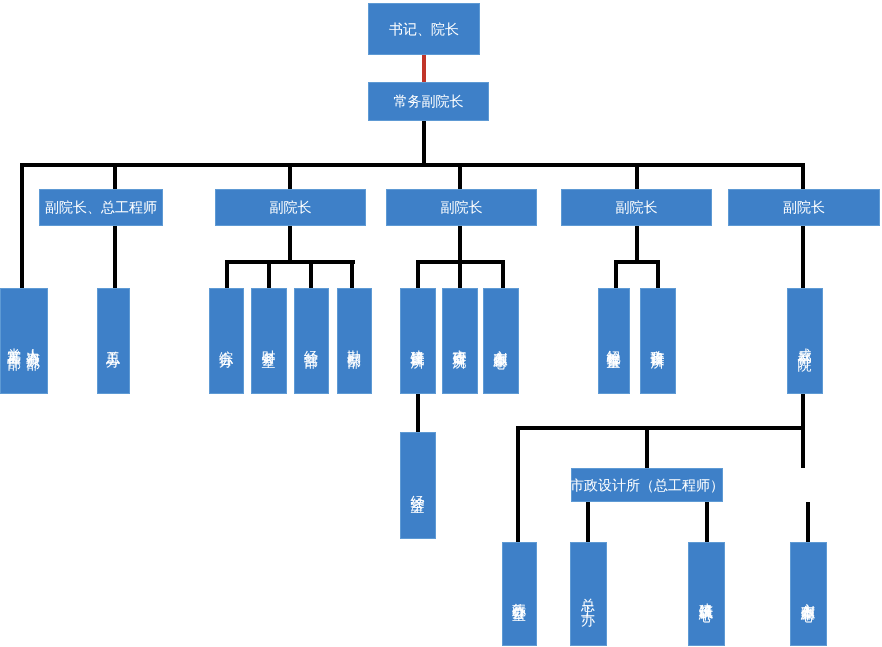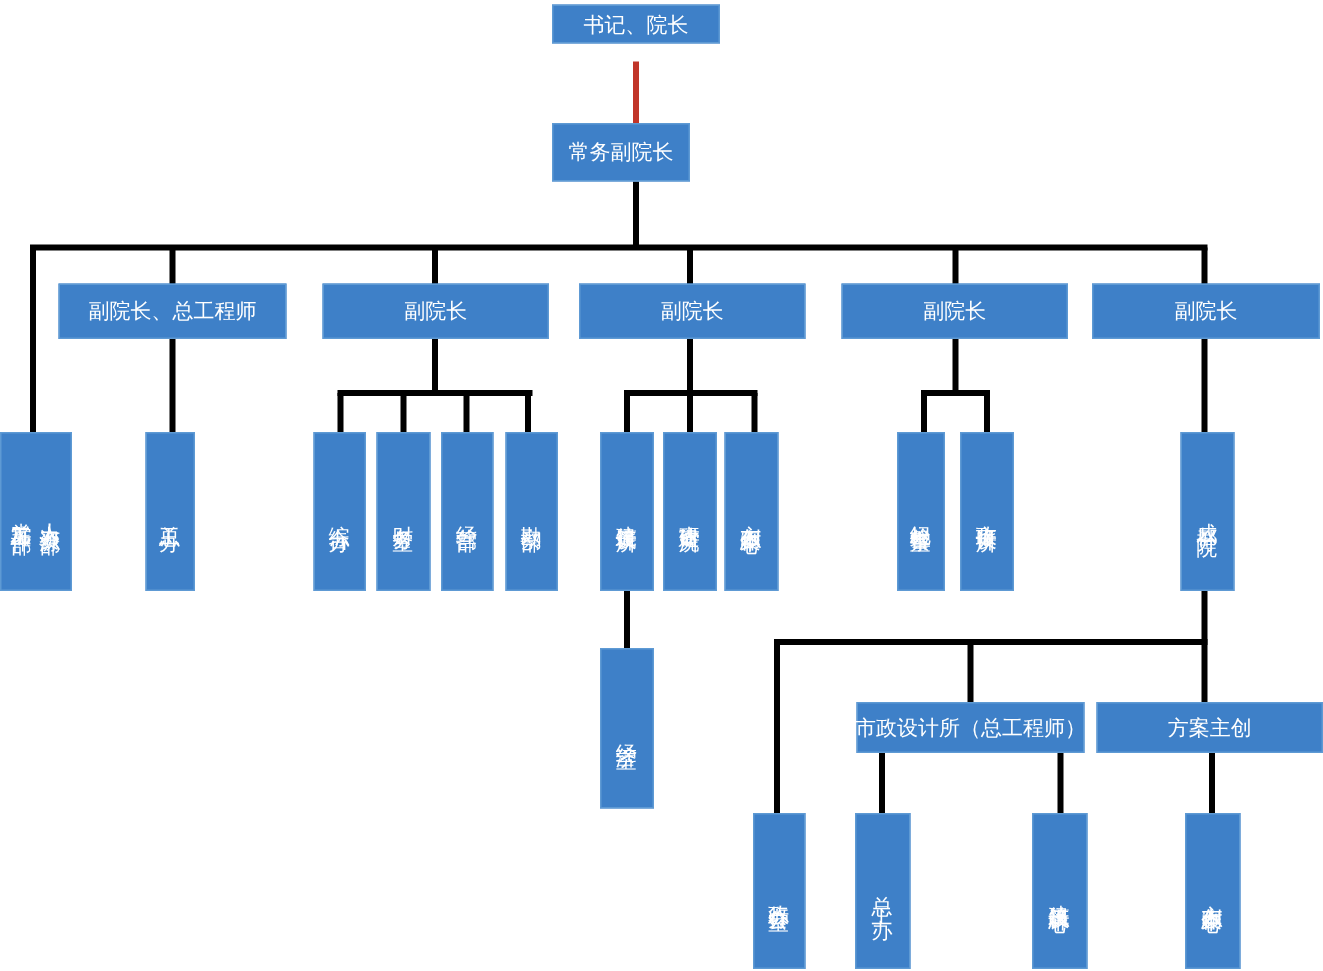--- a/index.html
+++ b/index.html
@@ -75,24 +75,24 @@
 
   <div class="line" style="left:801px;top:394px;width:4px;height:74px;"></div>
   <div class="line" style="left:516px;top:426px;width:289px;height:4px;"></div>
   <div class="line" style="left:516px;top:428px;width:4px;height:114px;"></div>
   <div class="line" style="left:645px;top:428px;width:4px;height:40px;"></div>
 
   <div class="line" style="left:586px;top:502px;width:4px;height:40px;"></div>
   <div class="line" style="left:705px;top:502px;width:4px;height:40px;"></div>
   <div class="line" style="left:806px;top:502px;width:4px;height:40px;"></div>
 
-  <div class="node" style="left:368px;top:3px;width:112px;height:26px;">书记、院长</div>
-  <div class="node" style="left:368px;top:82px;width:92px;height:39px;">常务副院长</div>
+  <div class="node" style="left:368px;top:3px;width:112px;height:52px;">书记、院长</div>
+  <div class="node" style="left:368px;top:82px;width:121px;height:39px;">常务副院长</div>
 
-  <div class="node" style="left:39px;top:189px;width:152px;height:37px;">副院长、总工程师</div>
+  <div class="node" style="left:39px;top:189px;width:124px;height:37px;">副院长、总工程师</div>
   <div class="node" style="left:215px;top:189px;width:151px;height:37px;">副院长</div>
   <div class="node" style="left:386px;top:189px;width:151px;height:37px;">副院长</div>
   <div class="node" style="left:561px;top:189px;width:151px;height:37px;">副院长</div>
   <div class="node" style="left:728px;top:189px;width:152px;height:37px;">副院长</div>
 
   <div class="node dual" style="left:0px;top:288px;width:48px;height:106px;">
     <span>党群工作部</span>
     <span>人力资源部</span>
   </div>
   <div class="node vnode ls2" style="left:97px;top:288px;width:33px;height:106px;">总工办</div>
@@ -107,20 +107,19 @@
   <div class="node vnode ls0" style="left:483px;top:288px;width:36px;height:106px;">方案创作中心</div>
 
   <div class="node vnode ls0" style="left:598px;top:288px;width:32px;height:106px;">纪检督察室</div>
   <div class="node vnode ls0" style="left:640px;top:288px;width:36px;height:106px;">市政设计所</div>
 
   <div class="node vnode ls3" style="left:787px;top:288px;width:36px;height:106px;">成都分院</div>
 
   <div class="node vnode ls2" style="left:400px;top:432px;width:36px;height:107px;">经济室</div>
 
   <div class="node" style="left:571px;top:468px;width:152px;height:34px;">市政设计所（总工程师）</div>
-  <div class="node" style="left:731px;top:468px;width:151px;height:34px;">方案主创</div>
 
   <div class="node vnode ls0" style="left:502px;top:542px;width:35px;height:104px;">行政办公室</div>
   <div class="node vnode ls8" style="left:570px;top:542px;width:37px;height:104px;">总工办</div>
   <div class="node vnode ls0" style="left:688px;top:542px;width:37px;height:104px;">建筑设计中心</div>
   <div class="node vnode ls0" style="left:790px;top:542px;width:37px;height:104px;">方案创作中心</div>
 
 </div>
 
 </body></html>

